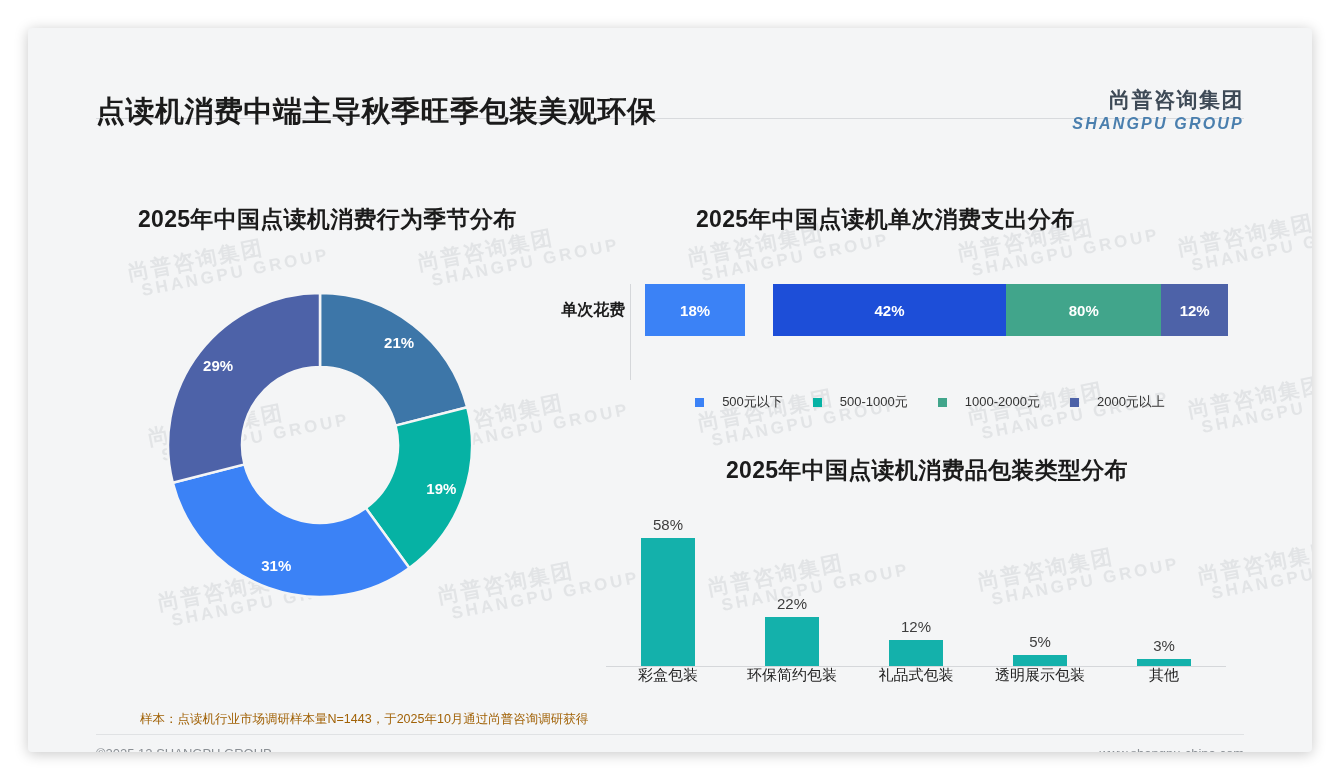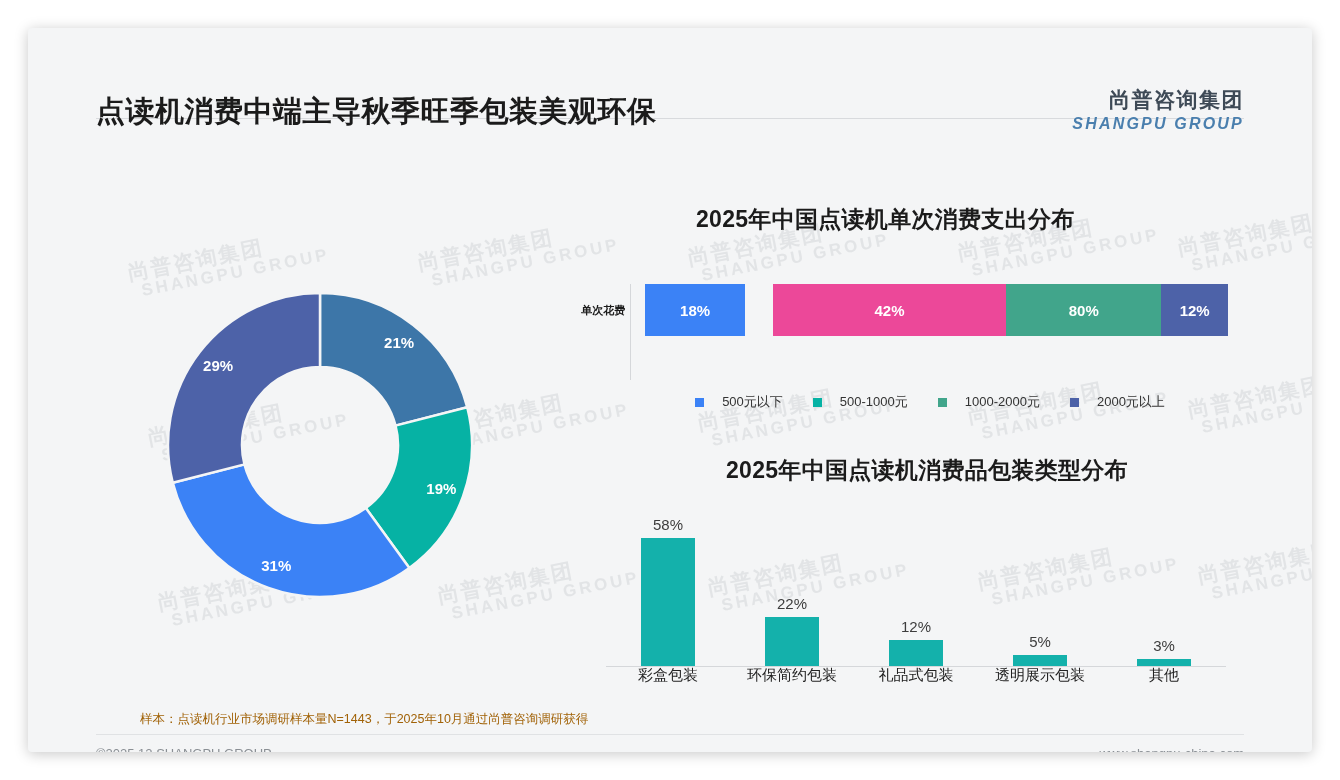--- a/index.html
+++ b/index.html
@@ -156,21 +156,21 @@
     z-index: 3;
   }
   .stack-row {
     display: flex;
     align-items: center;
   }
   .stack-cat {
     width: 98px;
     text-align: right;
     padding-right: 20px;
-    font-size: 11px;
+    font-size: 16px;
     font-weight: 700;
     color: #1b1b1b;
   }
   .stack-axisline {
     position: absolute;
     left: 602px;
     top: 256px;
     width: 1px;
     height: 96px;
     background: #d5d7da;
@@ -367,20 +367,21 @@
 
     <div class="header">
       <div class="page-title">点读机消费中端主导秋季旺季包装美观环保</div>
       <div class="logo">
         <span class="logo-cn">尚普咨询集团</span>
         <span class="logo-en">SHANGPU GROUP</span>
       </div>
     </div>
     <div class="header-rule"></div>
 
+    <div class="chart-title" id="title-donut">2025年中国点读机消费行为季节分布</div>
     <div class="chart-title" id="title-stacked">2025年中国点读机单次消费支出分布</div>
     <div class="chart-title" id="title-bars">2025年中国点读机消费品包装类型分布</div>
 
     <div class="donut-wrap">
       <svg id="donut-svg" width="328" height="328" viewBox="0 0 328 328">
           <path d="M 164 12 A 152 152 0 0 1 311.2246404915519 126.19913715094205 L 239.54948656803322 144.60218880114132 A 78 78 0 0 0 164 86 Z" fill="#3d76a8" stroke="#f4f5f6" stroke-width="2.5"></path>
           <text x="243.06500992123398" y="67.07000340353594" text-anchor="middle" class="donut-label">21%</text>
           <path d="M 311.2246404915519 126.19913715094205 A 152 152 0 0 1 253.34335834845592 286.970583144992 L 209.84724967881291 227.1033255612459 A 78 78 0 0 0 239.54948656803322 144.60218880114132 Z" fill="#06b2a4" stroke="#f4f5f6" stroke-width="2.5"></path>
           <text x="285.3736191950951" y="212.69719171164257" text-anchor="middle" class="donut-label">19%</text>
           <path d="M 253.34335834845592 286.970583144992 A 152 152 0 0 1 16.775359508448076 201.80086284905792 L 88.45051343196678 183.39781119885868 A 78 78 0 0 0 209.84724967881291 227.1033255612459 Z" fill="#3b82f6" stroke="#f4f5f6" stroke-width="2.5"></path>
@@ -389,21 +390,21 @@
           <text x="62.07000340353592" y="89.93499007876606" text-anchor="middle" class="donut-label">29%</text>
         </svg>
     </div>
 
     <div class="stack-axisline"></div>
     <div class="stack-block">
       <div class="stack-row">
         <div class="stack-cat">单次花费</div>
         <div class="stack-bar" id="stack-bar">
             <div class="stack-seg" style="width: 18%; background: rgb(59, 130, 246);">18%</div>
-            <div class="stack-seg" style="width: 42%; background: #ec4899; margin-left: 28px;">42%</div>
+            <div class="stack-seg" style="width: 42%; background: #1d4ed8; margin-left: 28px;">42%</div>
             <div class="stack-seg" style="width: 28%; background: rgb(65, 165, 139);">80%</div>
             <div class="stack-seg" style="width: 12%; background: rgb(77, 98, 168);">12%</div>
           </div>
       </div>
     </div>
     <div class="stack-legend" id="stack-legend">
         <div class="lg-item">
           <span class="lg-sw" style="background: rgb(59, 130, 246);"></span>
           <span class="lg-tx">500元以下</span>
         </div>

